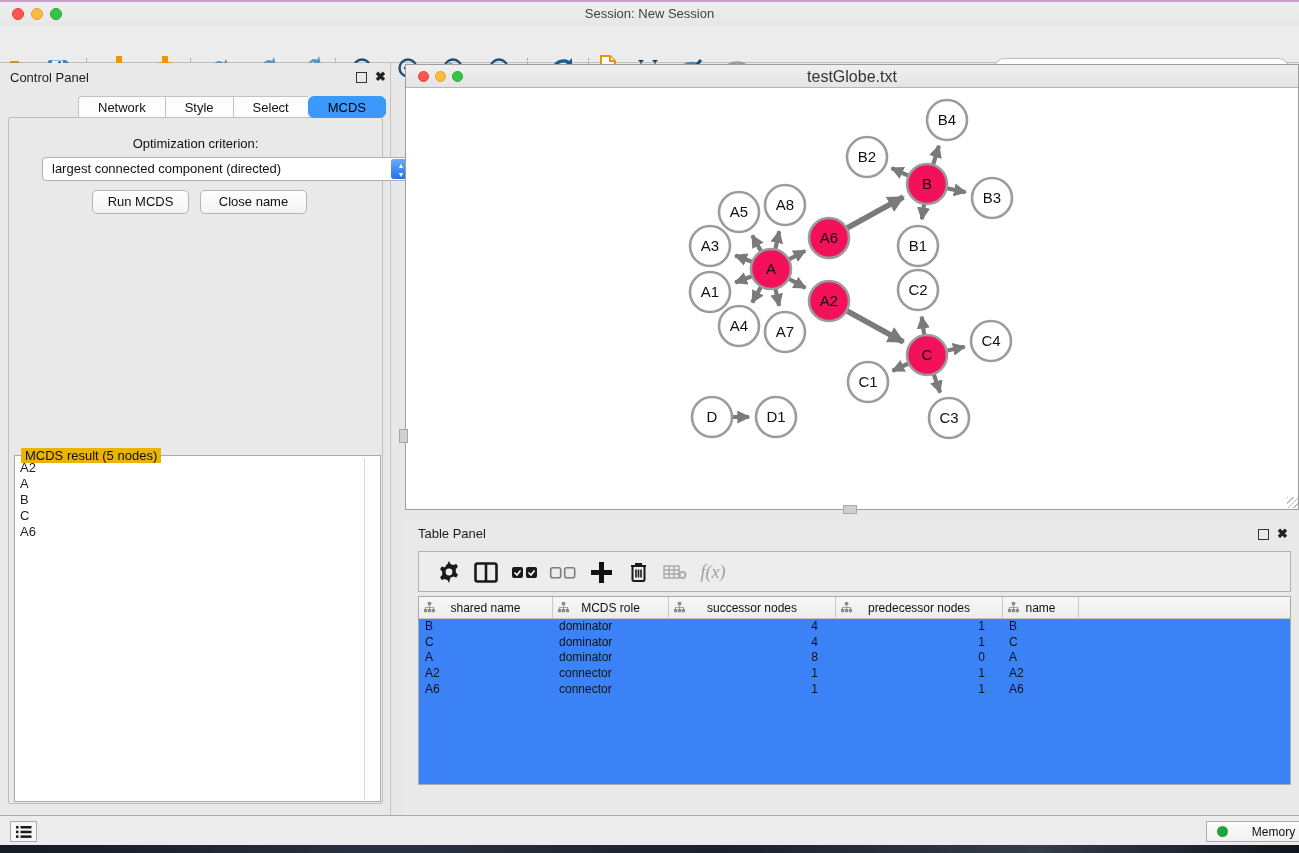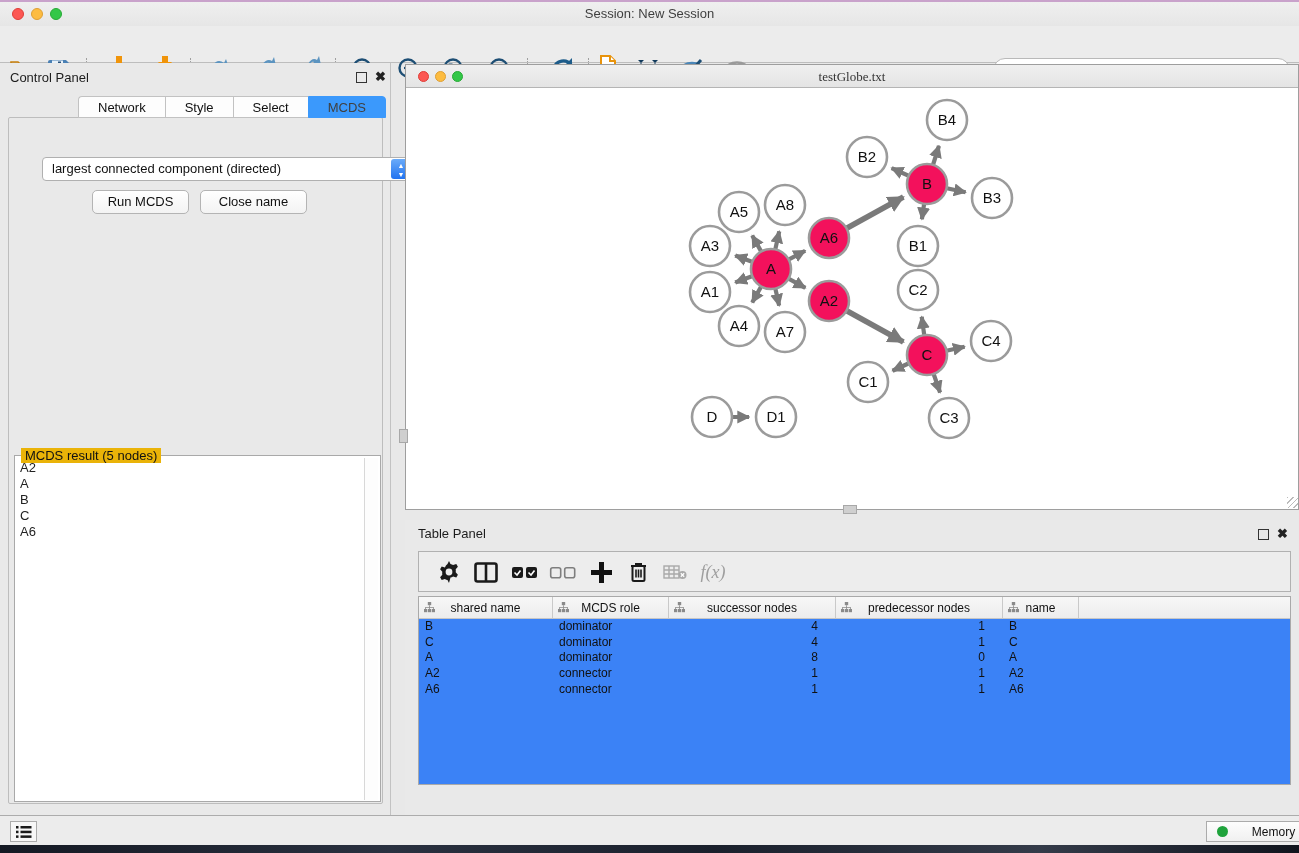--- a/index.html
+++ b/index.html
@@ -28,37 +28,37 @@
   #control-panel { left:0; top:63px; width:391px; height:752px; background:#e9e9e9; border-right:1px solid #c2c2c2; }
   #cp-title { position:absolute; left:10px; top:7px; font-size:13px; color:#1d1d1d; }
   .panel-btns { position:absolute; top:7px; display:flex; gap:8px; }
   .float-box { width:11px; height:11px; border:1.5px solid #333; display:inline-block; margin-top:2px; }
   .close-x { font-size:13px; color:#222; font-weight:bold; line-height:14px; }
   #cp-pane { position:absolute; left:8px; top:54px; width:375px; height:687px; border:1px solid #bdbdbd; background:#e9e9e9; border-radius:2px; }
   #cp-tabs { position:absolute; left:78px; top:33px; display:flex; height:22px; z-index:3; }
   .cp-tab { height:22px; padding:0 19px; font-size:13px; line-height:21px; background:#fdfdfd; border:1px solid #c2c2c2; border-right:none; color:#111; }
   .cp-tab:first-child { border-radius:4px 0 0 0; }
   .cp-tab:last-child { border-right:1px solid #c2c2c2; border-radius:0 4px 0 0; }
-  .cp-tab.active { background:#3b99fc; color:#404040; border-color:#3b99fc; }
+  .cp-tab.active { background:#3b99fc; color:#000000; border-color:#3b99fc;border-radius:6px; }
   #opt-label { position:absolute; left:0; top:73px; width:391px; text-align:center; font-size:13px; color:#111; }
   #criterion { position:absolute; left:42px; top:94px; width:371px; height:24px; background:#fff; border:1px solid #b0b0b0; border-radius:4px; font-size:13px; line-height:22px; padding-left:9px; color:#111; }
   #criterion .stepper { position:absolute; right:1px; top:1px; width:20px; height:20px; border-radius:3px; background:linear-gradient(#6aabf9,#2173f0); color:#fff; font-size:7px; line-height:9px; text-align:center; padding-top:2px; }
   .cp-btn { position:absolute; top:127px; height:24px; background:linear-gradient(#ffffff,#f3f3f3); border:1px solid #b4b4b4; border-radius:5px; font-size:13px; color:#111; text-align:center; line-height:22px; }
   #btn-run { left:92px; width:97px; }
   #btn-close { left:200px; width:107px; }
   #mcds-box { position:absolute; left:14px; top:392px; width:367px; height:347px; border:1px solid #a9a9a9; background:#fff; }
   #mcds-legend { position:absolute; left:6px; top:-8px; background:#eab308; padding:0 4px; font-size:13px; color:#111; }
   #mcds-list { position:absolute; left:0; top:4px; width:348px; height:338px; font-size:13px; padding-left:5px; }
   #mcds-list div { line-height:16px; }
   #mcds-scroll { position:absolute; right:2px; top:2px; width:14px; height:342px; border-left:1px solid #d8d8d8; background:#fdfdfd; }
 
   
   #net-frame { left:405px; top:64px; width:894px; height:446px; border:1px solid #9e9e9e; background:#fff; }
   #net-titlebar { position:absolute; left:0; top:0; width:100%; height:23px; background:linear-gradient(#efefef,#e4e4e4); border-bottom:1px solid #b5b5b5; }
-  #net-titlebar .title { text-align:center; line-height:23px; font-size:13px; color:#333;font-family:Liberation Serif, serif; }
+  #net-titlebar .title { text-align:center; line-height:23px; font-size:16px; color:#333; }
   #net-titlebar .lights { top:6px; gap:6px; }
   #net-titlebar .light { width:11px; height:11px; }
   #graph-svg { position:absolute; left:0; top:23px; }
   .grip { background:#cfcfcf; border:1px solid #a8a8a8; }
   #grip-left { left:399px; top:429px; width:9px; height:14px; }
   #grip-bottom { left:843px; top:505px; width:14px; height:9px; }
   #grip-corner { left:1287px; top:497px; width:11px; height:11px;
     background:repeating-linear-gradient(135deg,#bbb 0 1px,transparent 1px 4px); }
 
   
@@ -255,20 +255,21 @@
     <span class="float-box"></span>
     <span class="close-x">✖</span>
   </div>
   <div id="cp-tabs">
       <div class="cp-tab">Network</div>
       <div class="cp-tab">Style</div>
       <div class="cp-tab">Select</div>
       <div class="cp-tab active">MCDS</div>
     </div>
   <div id="cp-pane"></div>
+  <div id="opt-label">Optimization criterion:</div>
   <div id="criterion">
     <span>largest connected component (directed)</span>
     <span class="stepper">▲<br>▼</span>
   </div>
   <div class="cp-btn" id="btn-run">Run MCDS</div>
   <div class="cp-btn" id="btn-close">Close name</div>
   <div id="mcds-box">
     <span id="mcds-legend">MCDS result (5 nodes)</span>
     <div id="mcds-list">
         <div>A2</div>

